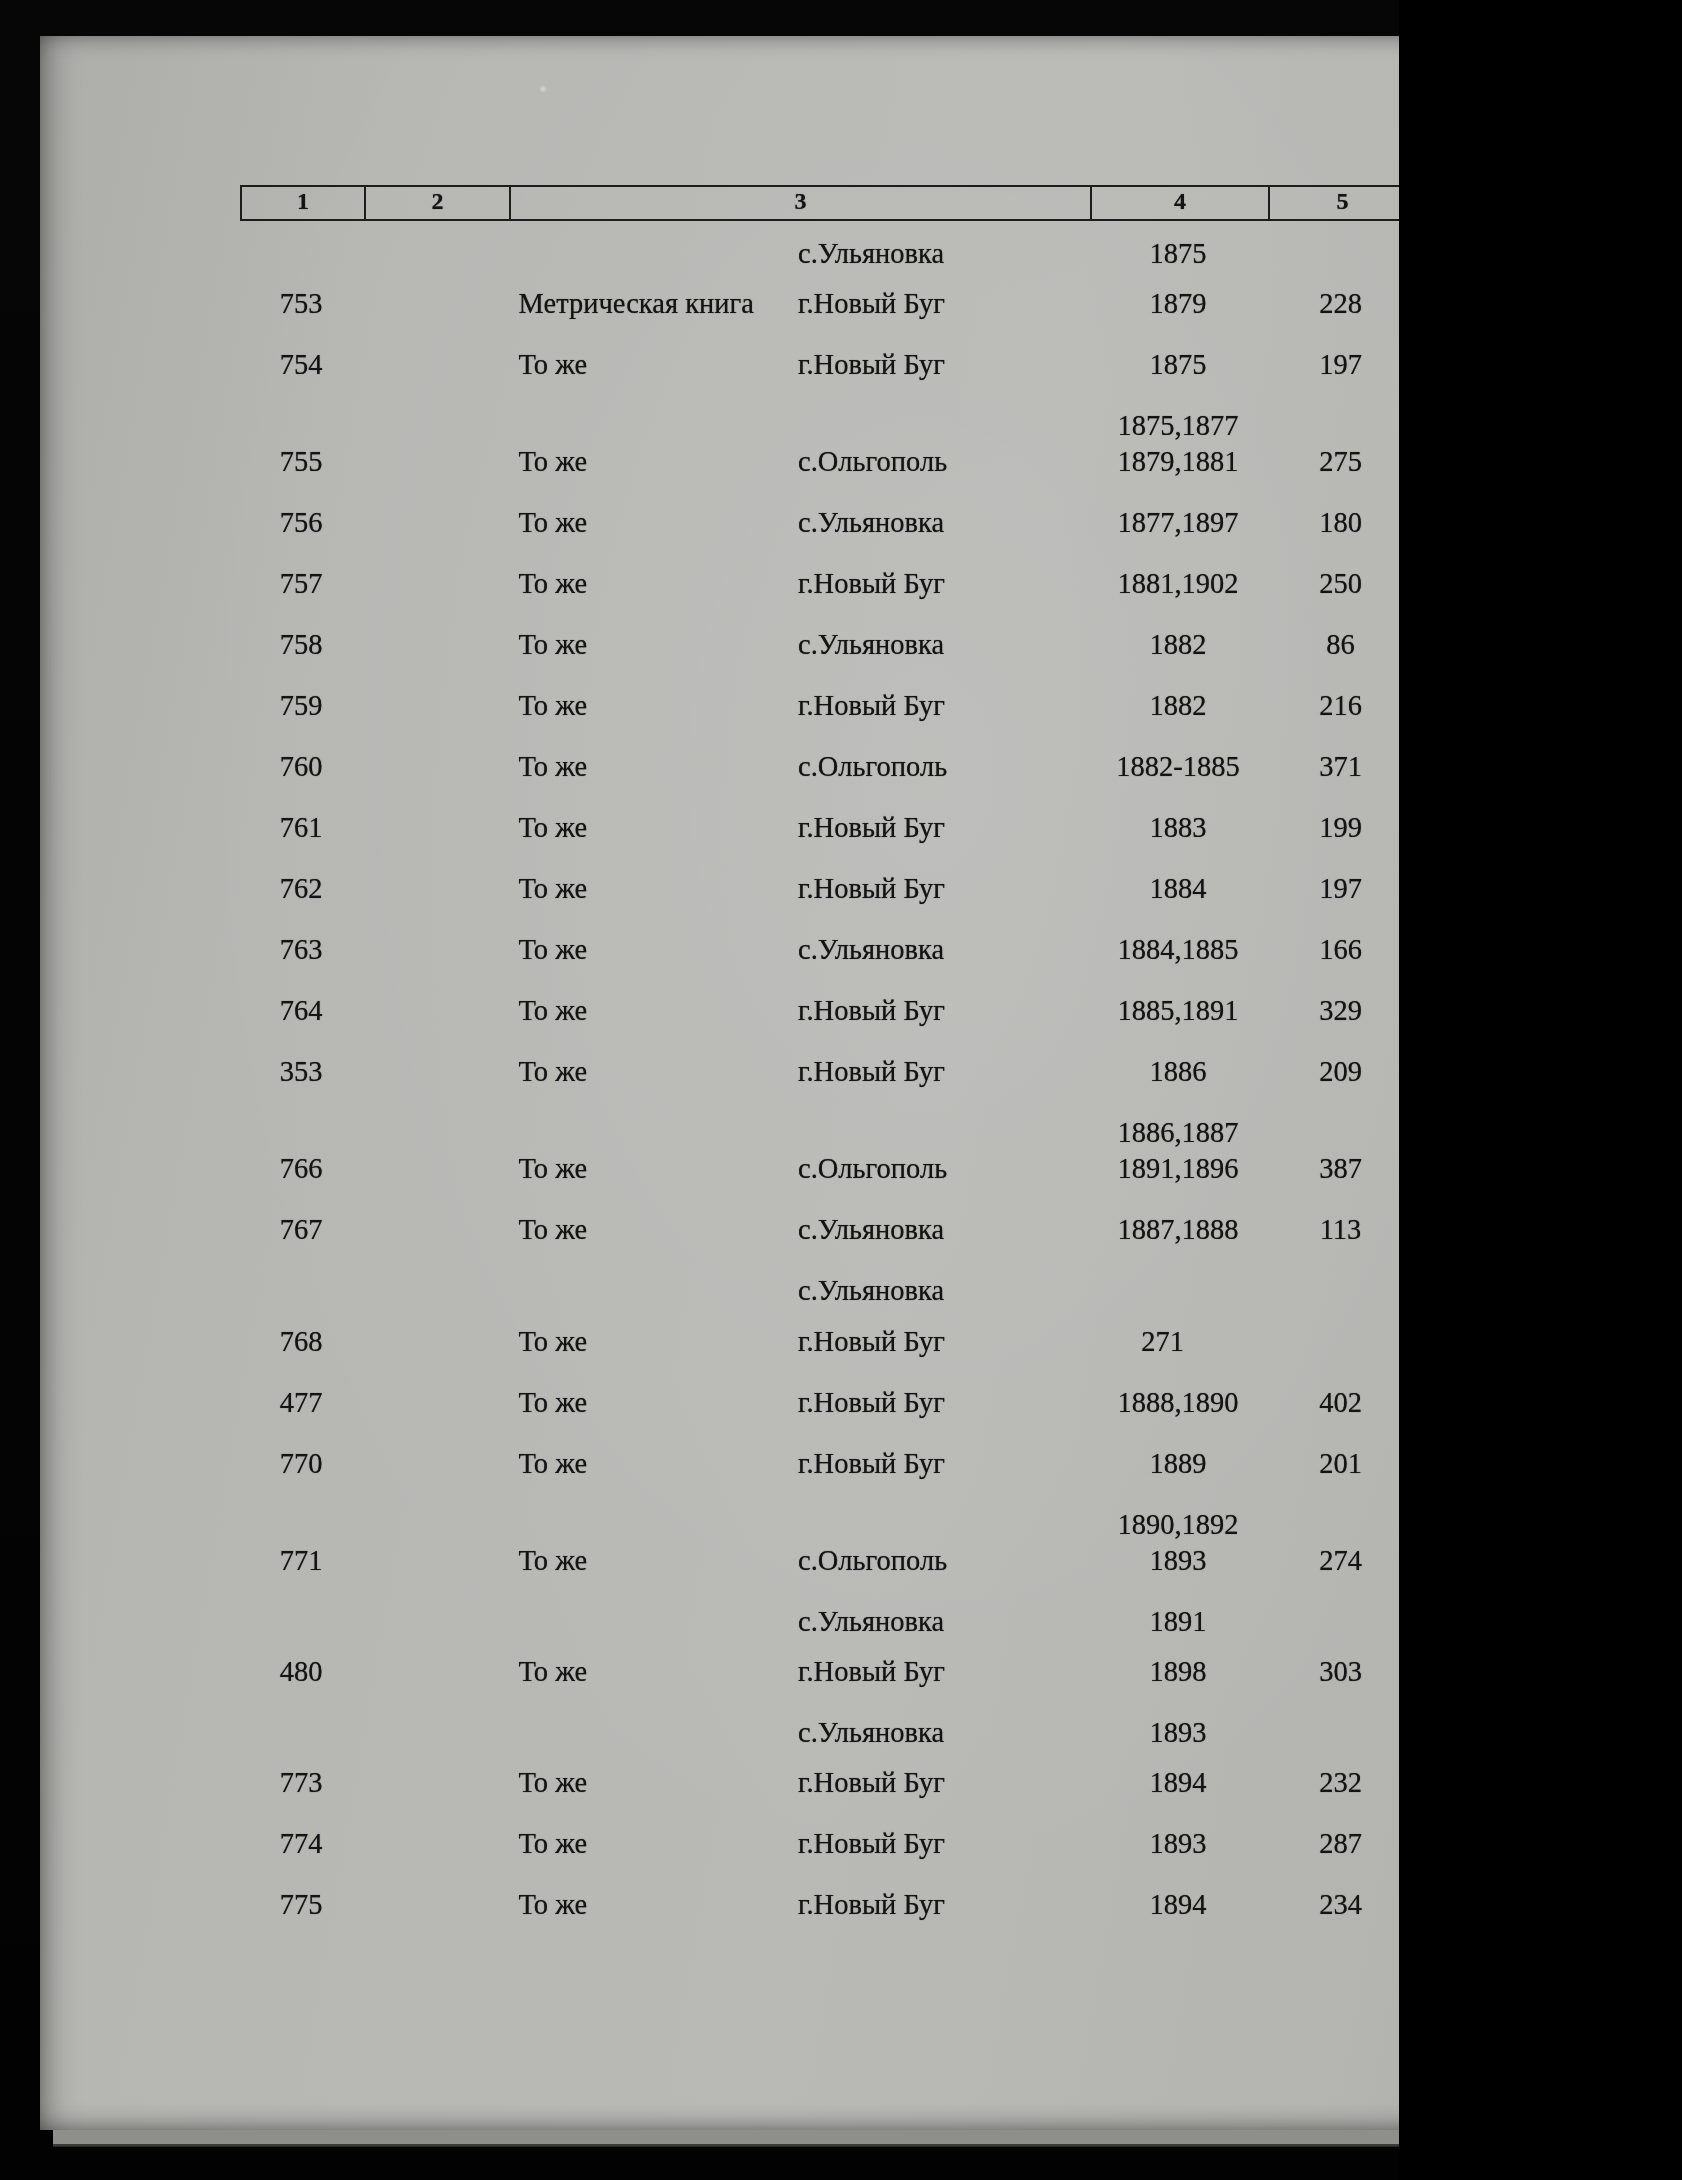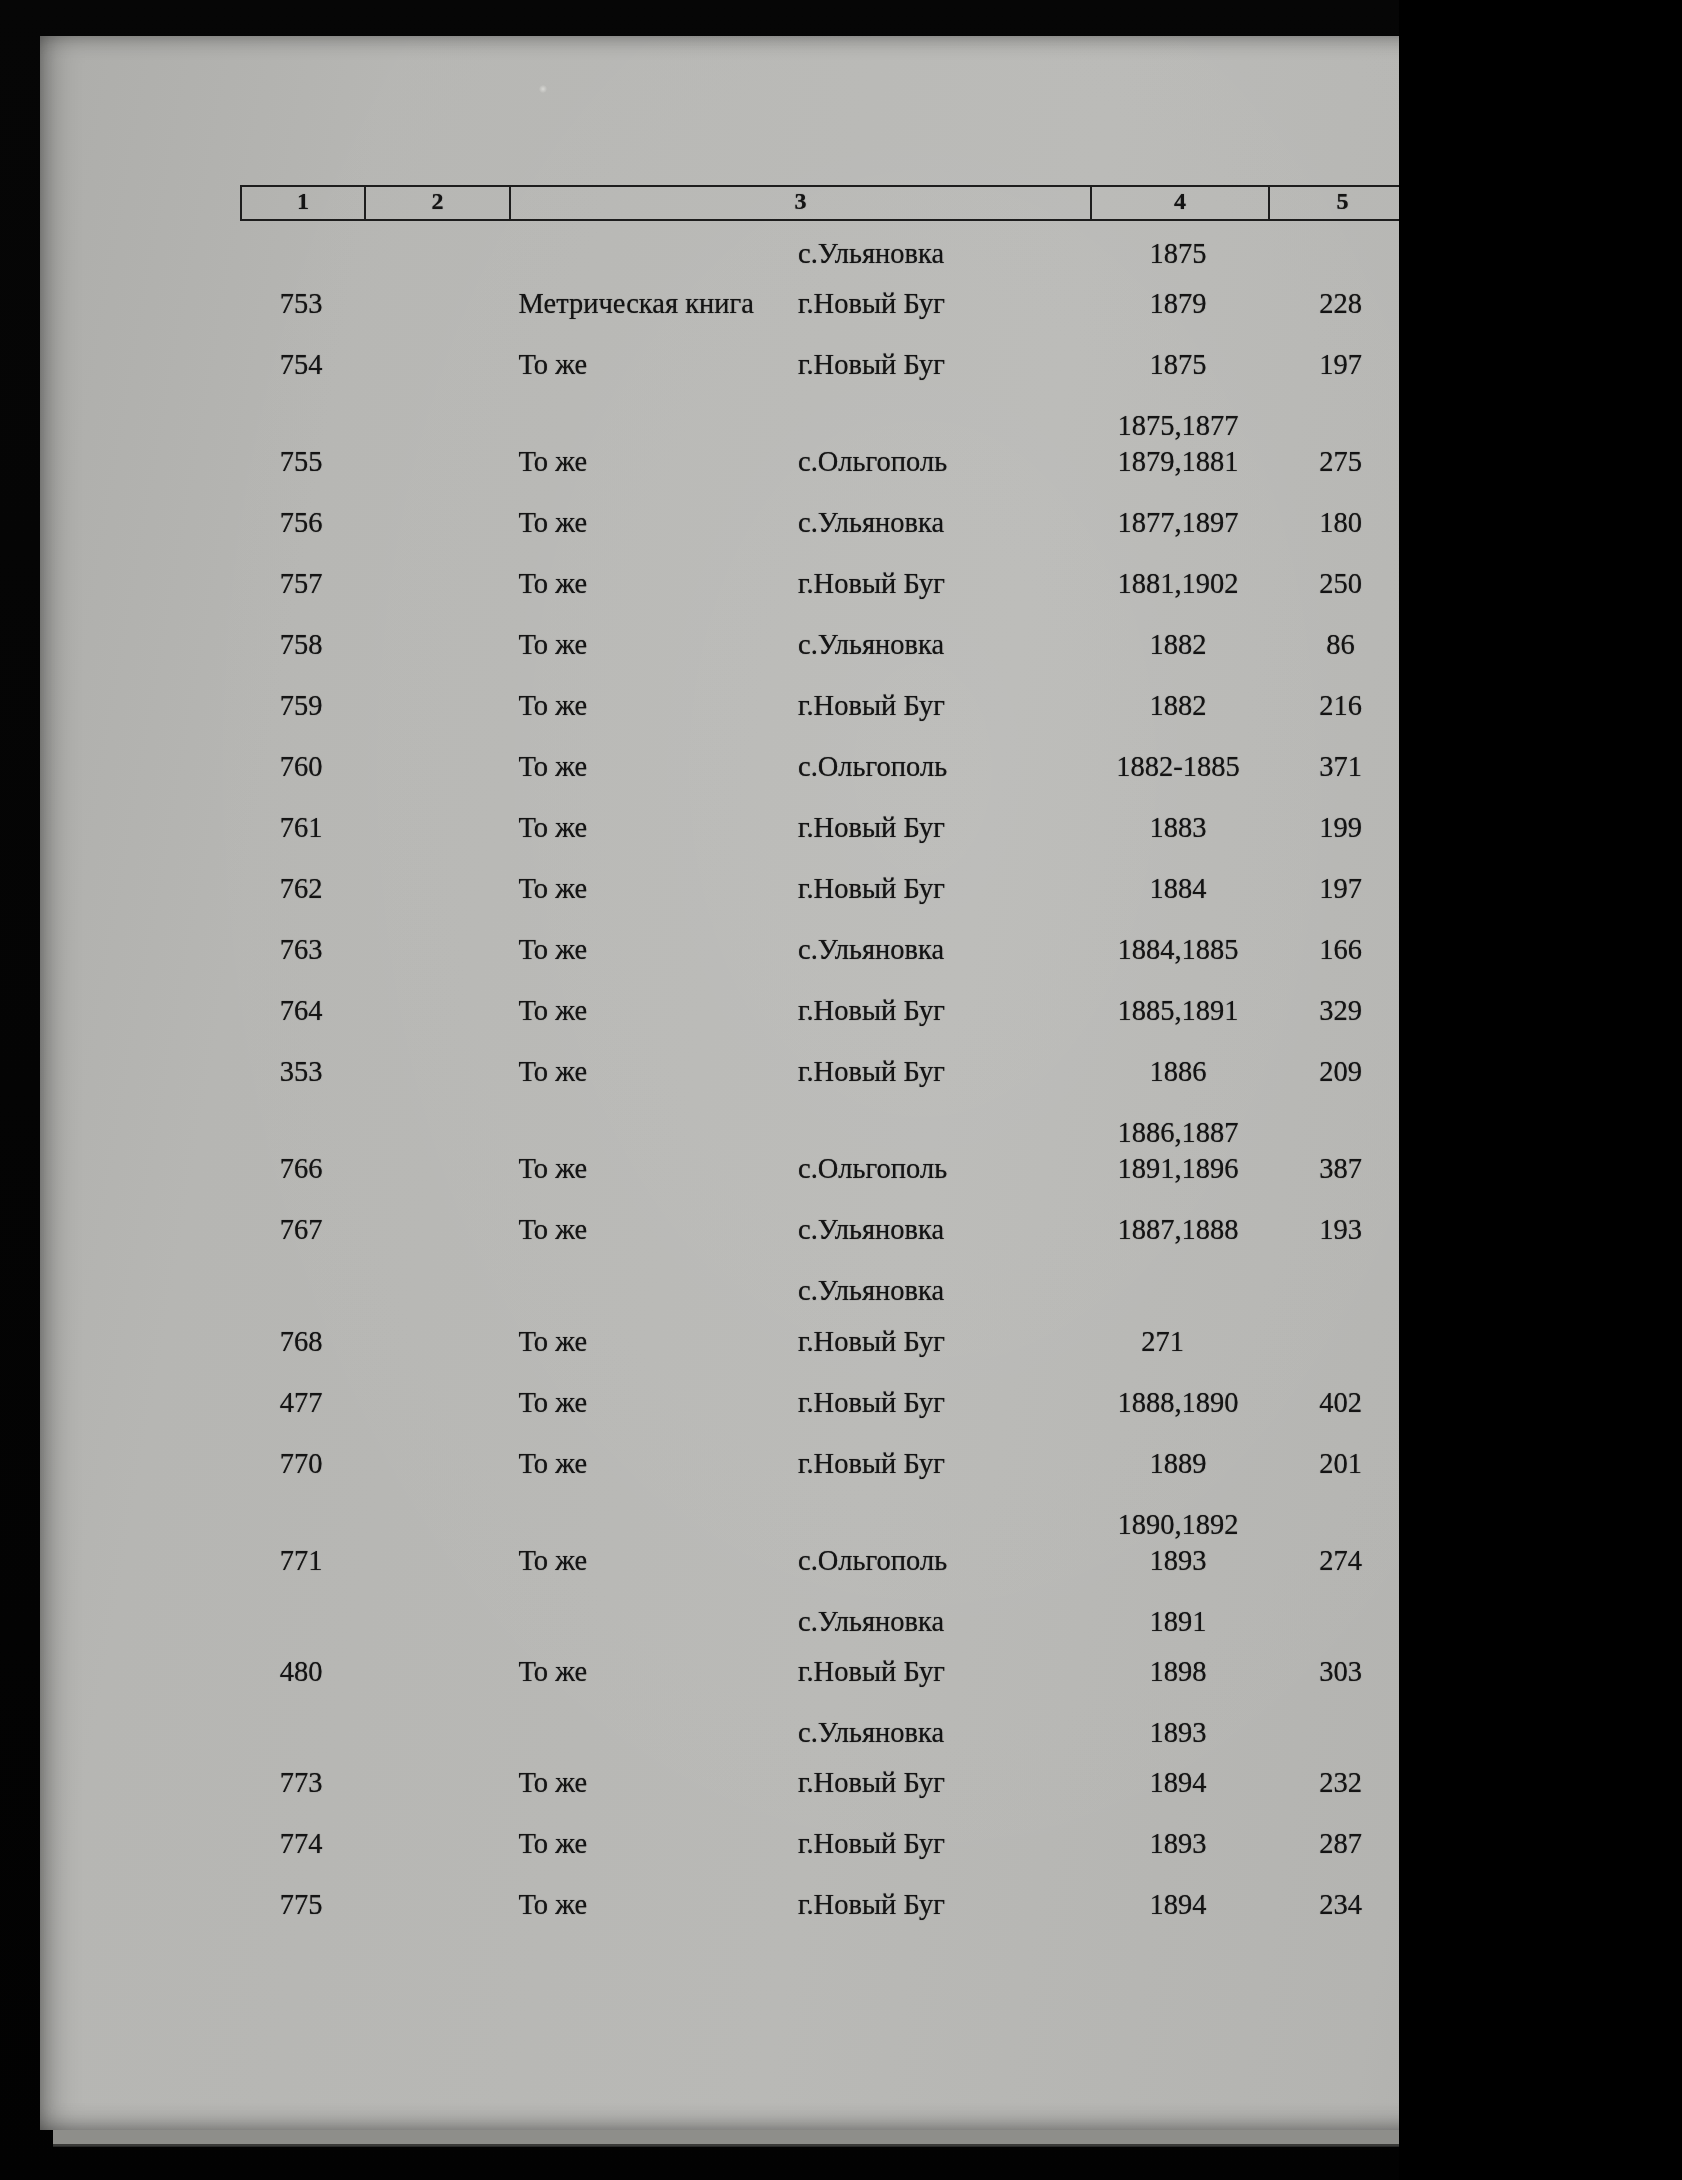--- a/index.html
+++ b/index.html
@@ -337,21 +337,21 @@
   <div class="row">
     <div class="num">767</div>
     <div class="c2"></div>
     <div class="desc">То же</div>
     <div class="place">
             <div class="line">с.Ульяновка</div>
           </div>
     <div class="years">
             <div class="line">1887,1888</div>
           </div>
-    <div class="pages">193</div>
+    <div class="pages">113</div>
     <div class="c6"></div>
   </div>
 
   <div class="row loose">
     <div class="num">768</div>
     <div class="c2"></div>
     <div class="desc">То же</div>
     <div class="place">
             <div class="line">с.Ульяновка</div>
             <div class="line gap">г.Новый Буг</div>

